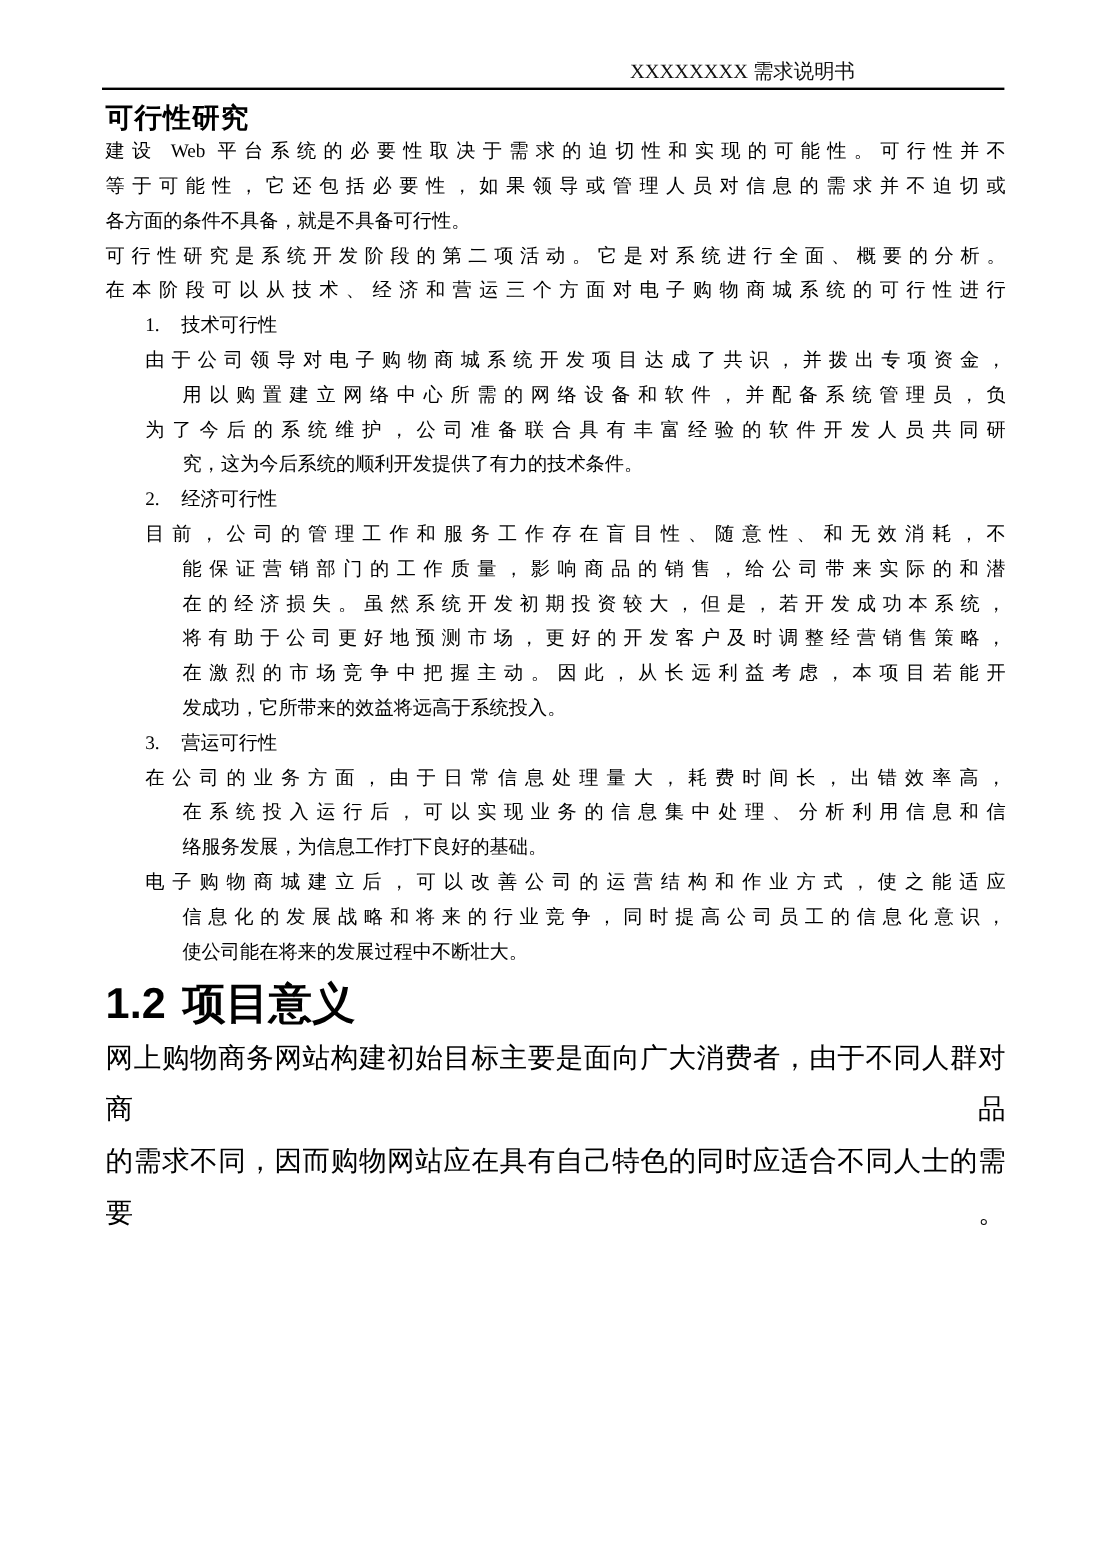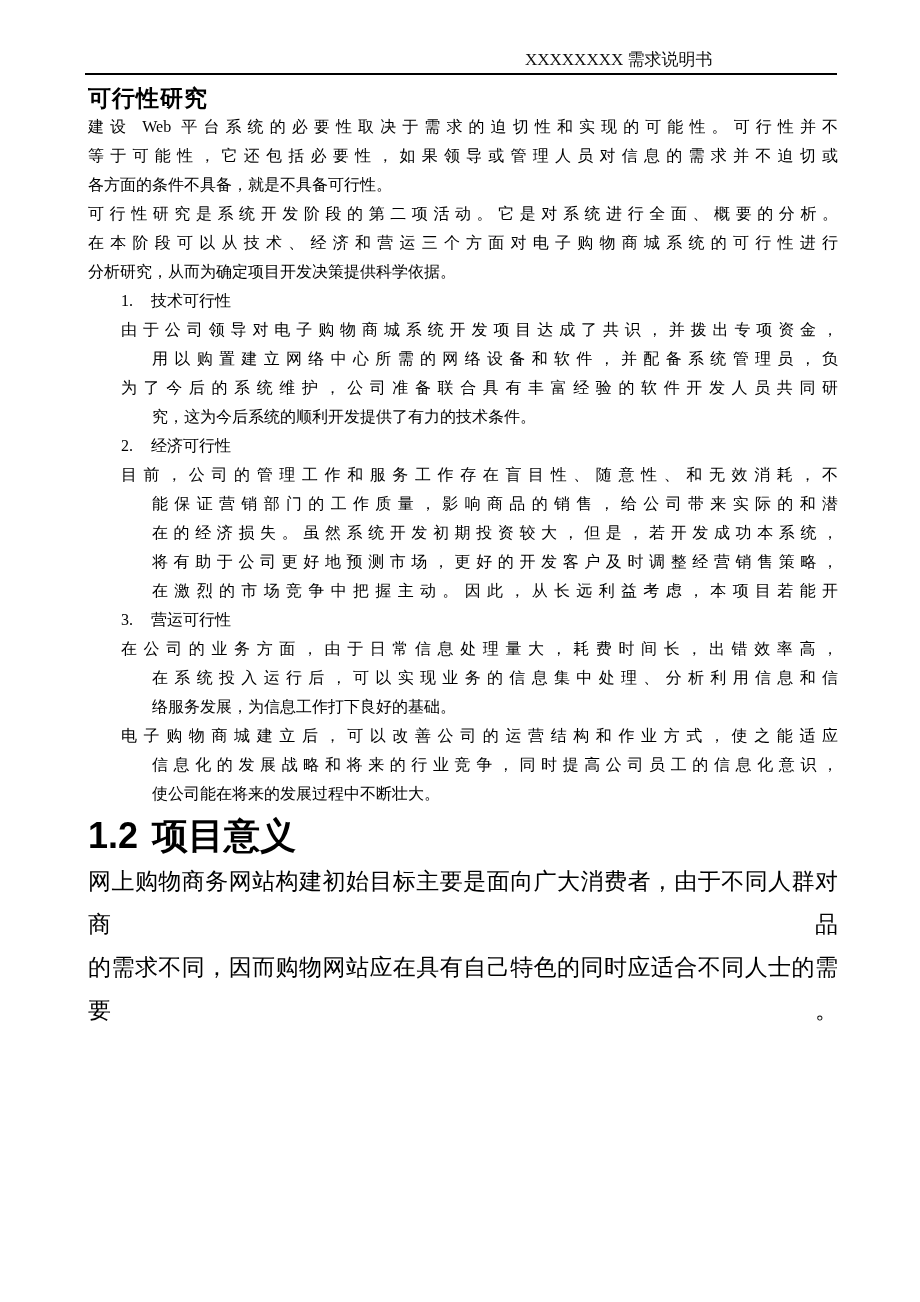--- a/index.html
+++ b/index.html
@@ -70,21 +70,20 @@
 
     <div class="para">
       <div class="t fill">建设 Web 平台系统的必要性取决于需求的迫切性和实现的可能性。可行性并不</div>
       <div class="t fill">等于可能性，它还包括必要性，如果领导或管理人员对信息的需求并不迫切或</div>
       <div class="t">各方面的条件不具备，就是不具备可行性。</div>
     </div>
 
     <div class="para">
       <div class="t fill">可行性研究是系统开发阶段的第二项活动。它是对系统进行全面、概要的分析。</div>
       <div class="t fill">在本阶段可以从技术、经济和营运三个方面对电子购物商城系统的可行性进行</div>
-      <div class="t">分析研究，从而为确定项目开发决策提供科学依据。</div>
     </div>
 
     <div class="t ind1 list-line">
       <span class="num">1.</span><span class="lbl">技术可行性</span>
     </div>
 
     <div class="para">
       <div class="t ind1 fill">由于公司领导对电子购物商城系统开发项目达成了共识，并拨出专项资金，</div>
       <div class="t ind2 fill">用以购置建立网络中心所需的网络设备和软件，并配备系统管理员，负</div>
     </div>
@@ -97,20 +96,21 @@
     <div class="t ind1 list-line">
       <span class="num">2.</span><span class="lbl">经济可行性</span>
     </div>
 
     <div class="para">
       <div class="t ind1 fill">目前，公司的管理工作和服务工作存在盲目性、随意性、和无效消耗，不</div>
       <div class="t ind2 fill">能保证营销部门的工作质量，影响商品的销售，给公司带来实际的和潜</div>
       <div class="t ind2 fill">在的经济损失。虽然系统开发初期投资较大，但是，若开发成功本系统，</div>
       <div class="t ind2 fill">将有助于公司更好地预测市场，更好的开发客户及时调整经营销售策略，</div>
       <div class="t ind2 fill">在激烈的市场竞争中把握主动。因此，从长远利益考虑，本项目若能开</div>
+      <div class="t ind2">发成功，它所带来的效益将远高于系统投入。</div>
     </div>
 
     <div class="t ind1 list-line">
       <span class="num">3.</span><span class="lbl">营运可行性</span>
     </div>
 
     <div class="para">
       <div class="t ind1 fill">在公司的业务方面，由于日常信息处理量大，耗费时间长，出错效率高，</div>
       <div class="t ind2 fill">在系统投入运行后，可以实现业务的信息集中处理、分析利用信息和信</div>
       <div class="t ind2">络服务发展，为信息工作打下良好的基础。</div>

